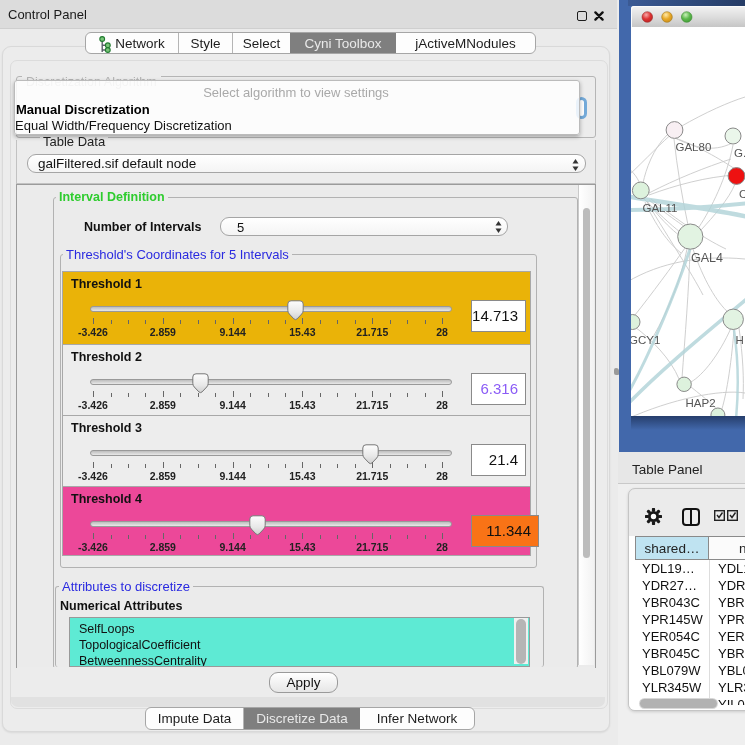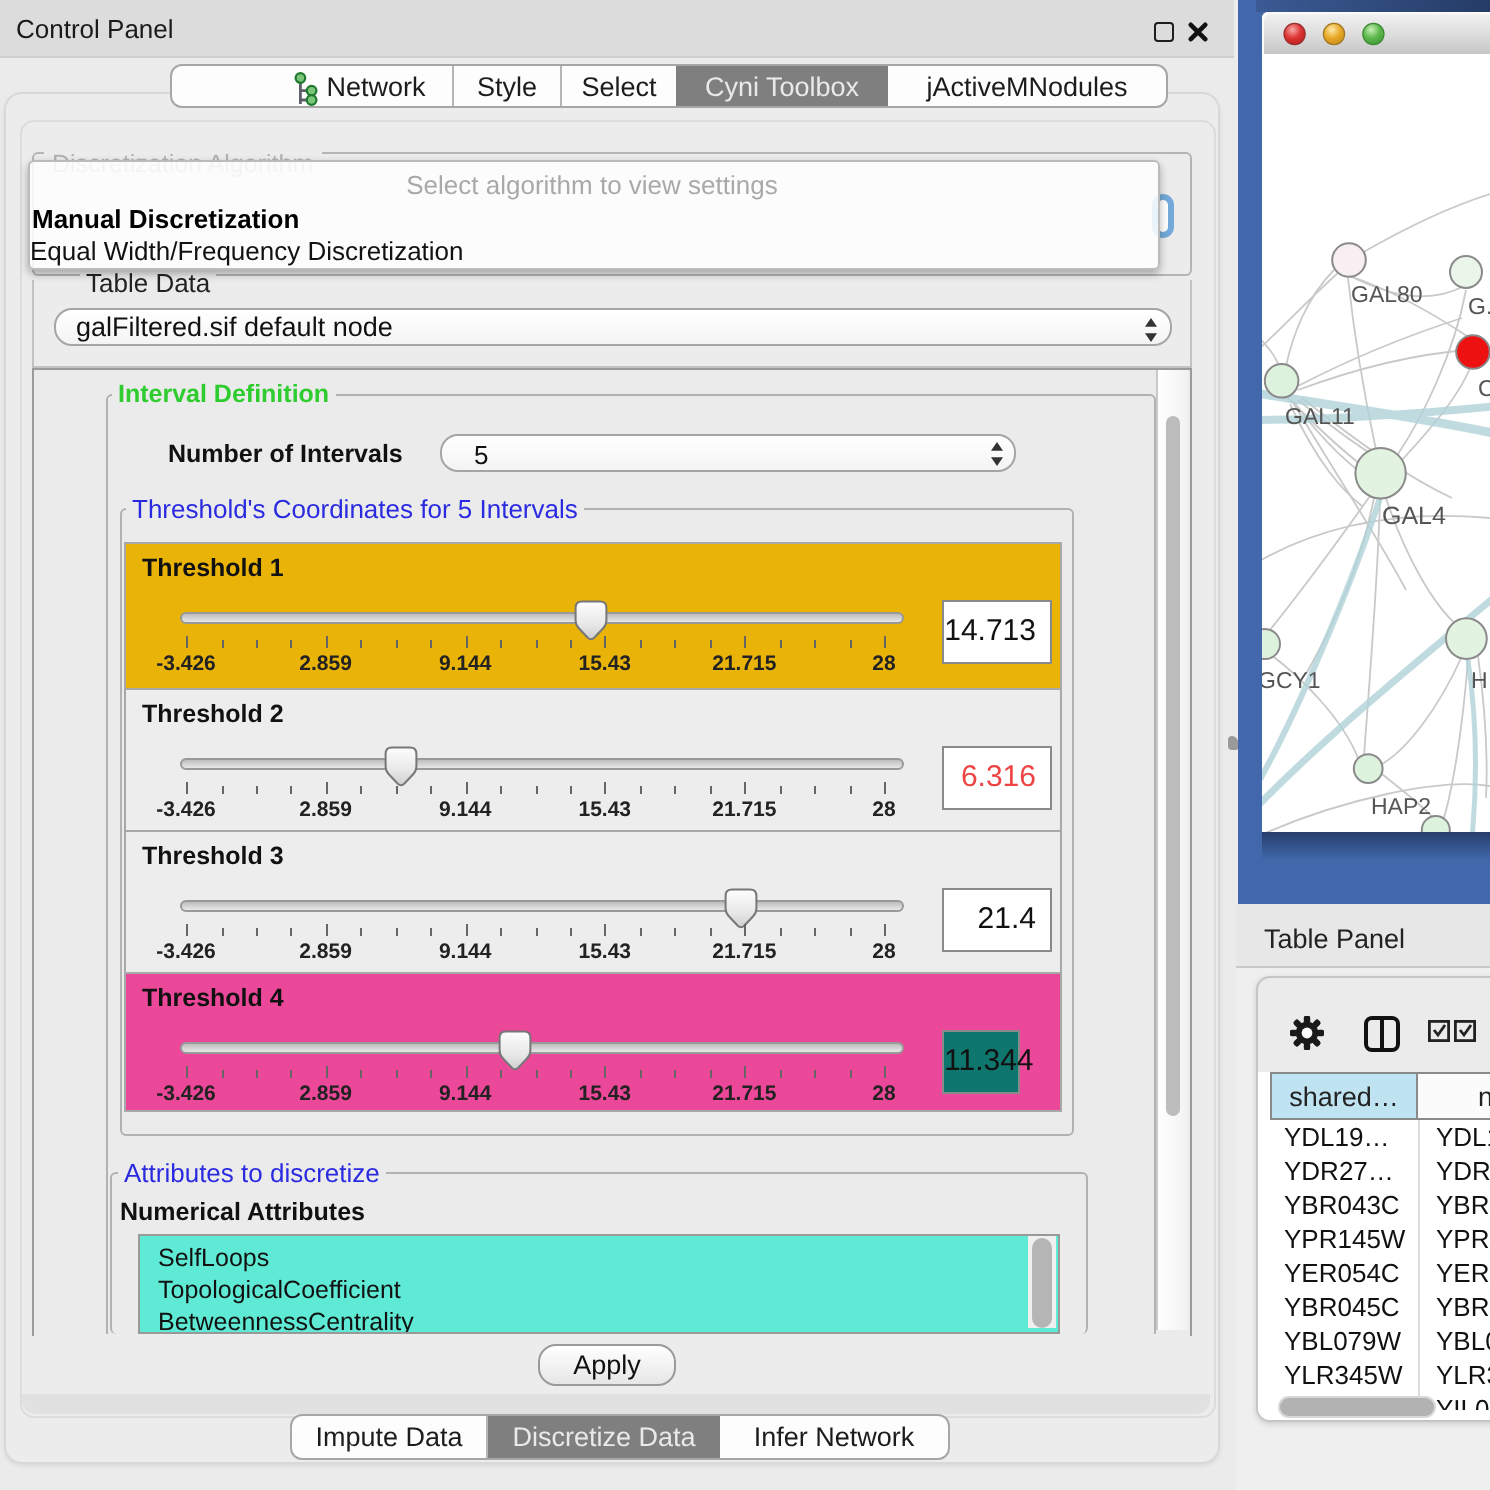--- a/index.html
+++ b/index.html
@@ -18,21 +18,21 @@
 <div class="abs" style="left:577px;top:11px;width:8px;height:8px;border:1.6px solid #1d1d1d;border-radius:2px;"></div>
 <svg class="abs" style="left:594px;top:11px;" width="10" height="10" viewBox="0 0 10 10">
   <path d="M1.4 1.4 L8.6 8.6 M8.6 1.4 L1.4 8.6" stroke="#111" stroke-width="2.3" stroke-linecap="round"></path>
 </svg>
 
 <div class="abs" style="left:2px;top:46px;width:606px;height:684px;background:#ececec;border:1px solid #d9d9d9;border-radius:9px;box-shadow:0 1px 2px rgba(0,0,0,0.08);"></div>
 
 <div class="abs" style="left:10px;top:60px;width:596px;height:647px;background:#ececec;border:1px solid #dcdcdc;border-radius:7px;"></div>
 <div class="abs" style="left:11px;top:697px;width:594px;height:10px;background:#e1e1e1;border-radius:0 0 7px 7px;"></div>
 
-<div class="abs" style="left:85px;top:32px;width:449px;height:20px;background:#fdfdfd;border:1px solid #a6a6a6;border-radius:6px;overflow:hidden;display:flex;font-size:13.5px;color:#1c1c1c;padding-left:48px;">
+<div class="abs" style="left:85px;top:32px;width:449px;height:20px;background:#fdfdfd;border:1px solid #a6a6a6;border-radius:6px;overflow:hidden;display:flex;font-size:13.5px;color:#1c1c1c;">
   <div style="width:92px;display:flex;align-items:center;justify-content:center;border-right:1px solid #b5b5b5;">
     <svg width="12" height="17" viewBox="0 0 12 17" style="margin-right:4px;margin-top:2px;">
       <path d="M3.2 4 L3.2 16 M3.2 9.3 L7.5 9.3 M3.2 14 L7.5 14" stroke="#5a5f6b" stroke-width="1.4" fill="none"></path>
       <circle cx="3.2" cy="3" r="2.4" fill="#79c579" stroke="#1f7a2f" stroke-width="1.1"></circle>
       <circle cx="8.8" cy="9.3" r="2.4" fill="#79c579" stroke="#1f7a2f" stroke-width="1.1"></circle>
       <circle cx="8.8" cy="14" r="2.4" fill="#79c579" stroke="#1f7a2f" stroke-width="1.1"></circle>
     </svg>Network</div>
   <div style="width:53px;display:flex;align-items:center;justify-content:center;border-right:1px solid #b5b5b5;">Style</div>
   <div style="width:57px;display:flex;align-items:center;justify-content:center;">Select</div>
   <div style="width:106px;display:flex;align-items:center;justify-content:center;background:#7f7f7f;color:#e9e9e9;">Cyni Toolbox</div>
@@ -150,21 +150,21 @@
         <div style="position:absolute;left:344.1px;top:48px;width:1px;height:4px;background:#666;"></div>
         <div style="position:absolute;left:361.6px;top:48px;width:1px;height:4px;background:#666;"></div>
         <div style="position:absolute;left:379.0px;top:46px;width:1px;height:6px;background:#666;"></div>
         <div style="position:absolute;left:2.0px;top:54px;width:56px;text-align:center;font-size:10.5px;font-weight:bold;color:#222;">-3.426</div>
         <div style="position:absolute;left:71.8px;top:54px;width:56px;text-align:center;font-size:10.5px;font-weight:bold;color:#222;">2.859</div>
         <div style="position:absolute;left:141.6px;top:54px;width:56px;text-align:center;font-size:10.5px;font-weight:bold;color:#222;">9.144</div>
         <div style="position:absolute;left:211.4px;top:54px;width:56px;text-align:center;font-size:10.5px;font-weight:bold;color:#222;">15.43</div>
         <div style="position:absolute;left:281.2px;top:54px;width:56px;text-align:center;font-size:10.5px;font-weight:bold;color:#222;">21.715</div>
         <div style="position:absolute;left:351.0px;top:54px;width:56px;text-align:center;font-size:10.5px;font-weight:bold;color:#222;">28</div>
       </div>
-      <div class="abs" style="left:471px;top:373px;width:55px;height:32px;background:#fff;border:1px solid #8a8a8a;box-sizing:border-box;font-size:15px;color:#ef4444;text-align:right;line-height:30px;padding-right:7px;">6.316</div>
+      <div class="abs" style="left:471px;top:373px;width:55px;height:32px;background:#fff;border:1px solid #8a8a8a;box-sizing:border-box;font-size:15px;color:#8b5cf6;text-align:right;line-height:30px;padding-right:7px;">6.316</div>
       <div class="abs" style="left:62px;top:415px;width:469px;height:72px;border:1px solid #a8a8a8;background:#ededed;box-sizing:border-box;">
         <div style="position:absolute;left:8px;top:5px;font-size:12.5px;font-weight:bold;color:#111;">Threshold 3</div>
         <div style="position:absolute;left:27px;top:34px;width:360px;height:4px;background:linear-gradient(#bdbdbd,#e8e8e8);border:1px solid #999;border-radius:3px;"></div>
         <svg style="position:absolute;left:298.5px;top:28px;" width="17" height="21" viewBox="0 0 17 21">
           <defs>
             <linearGradient id="tg3" x1="0" y1="0" x2="0" y2="1">
               <stop offset="0" stop-color="#fdfdfd"></stop>
               <stop offset="0.6" stop-color="#e8e8e8"></stop>
               <stop offset="1" stop-color="#cfcfcf"></stop>
             </linearGradient>
@@ -234,21 +234,21 @@
         <div style="position:absolute;left:344.1px;top:48px;width:1px;height:4px;background:#666;"></div>
         <div style="position:absolute;left:361.6px;top:48px;width:1px;height:4px;background:#666;"></div>
         <div style="position:absolute;left:379.0px;top:46px;width:1px;height:6px;background:#666;"></div>
         <div style="position:absolute;left:2.0px;top:54px;width:56px;text-align:center;font-size:10.5px;font-weight:bold;color:#222;">-3.426</div>
         <div style="position:absolute;left:71.8px;top:54px;width:56px;text-align:center;font-size:10.5px;font-weight:bold;color:#222;">2.859</div>
         <div style="position:absolute;left:141.6px;top:54px;width:56px;text-align:center;font-size:10.5px;font-weight:bold;color:#222;">9.144</div>
         <div style="position:absolute;left:211.4px;top:54px;width:56px;text-align:center;font-size:10.5px;font-weight:bold;color:#222;">15.43</div>
         <div style="position:absolute;left:281.2px;top:54px;width:56px;text-align:center;font-size:10.5px;font-weight:bold;color:#222;">21.715</div>
         <div style="position:absolute;left:351.0px;top:54px;width:56px;text-align:center;font-size:10.5px;font-weight:bold;color:#222;">28</div>
       </div>
-      <div class="abs" style="left:471px;top:515px;width:39px;height:32px;background:#0f766e;border:1px solid #8a8a8a;box-sizing:border-box;font-size:15px;color:#111;text-align:right;line-height:30px;padding-right:7px;">11.344</div>
+      <div class="abs" style="left:471px;top:515px;width:68px;height:32px;background:#f97316;border:1px solid #8a8a8a;box-sizing:border-box;font-size:15px;color:#111;text-align:right;line-height:30px;padding-right:7px;">11.344</div>
     </div>
 
 <div class="abs" style="left:55px;top:586px;width:487px;height:80px;border:1px solid #b2b2b2;border-radius:3px;border-bottom:none;"></div>
 <div class="abs" style="left:59px;top:579px;background:#ebebeb;padding:0 3px;font-size:13px;color:#2a2ae0;">Attributes to discretize</div>
 <div class="abs" style="left:60px;top:599px;font-size:12.5px;font-weight:bold;color:#111;">Numerical Attributes</div>
 <div class="abs" style="left:69px;top:617px;width:459px;height:48px;background:#5eead4;border:1px solid #999;overflow:hidden;">
   <div style="font-size:12.5px;color:#111;padding:3px 0 0 9px;line-height:16px;">SelfLoops<br>TopologicalCoefficient<br>BetweennessCentrality</div>
 </div>
 <div class="abs" style="left:514px;top:618px;width:14px;height:46px;background:#f0f0f0;"></div>
 <div class="abs" style="left:516px;top:619px;width:10px;height:45px;background:#b5b5b5;border-radius:5px;"></div>

